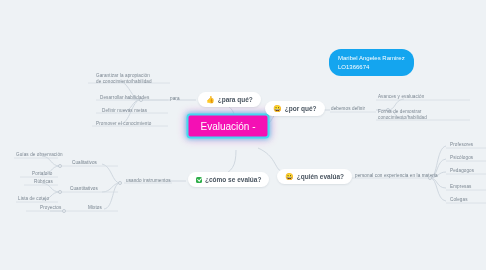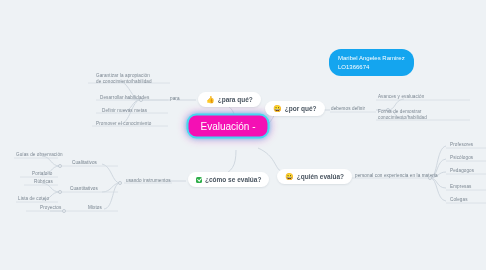--- a/index.html
+++ b/index.html
@@ -10,21 +10,21 @@
     position:relative;
   }
   #canvas{position:absolute;inset:0;}
   svg.links{position:absolute;left:0;top:0;width:486px;height:270px;pointer-events:none;}
   .node{position:absolute;box-sizing:border-box;}
 
   
   .root{
     background:#f410b4;
     border:2px solid #45d8f0;
-    border-radius:10px;
+    border-radius:4px;
     color:#ffffff;
     font-size:10px;
     padding:5px 12px;
     white-space:nowrap;
     box-shadow:0 0 5px rgba(69,216,240,.85), 0 0 10px rgba(244,16,180,.45);
   }
 
   
   .pill{
     background:#ffffff;

